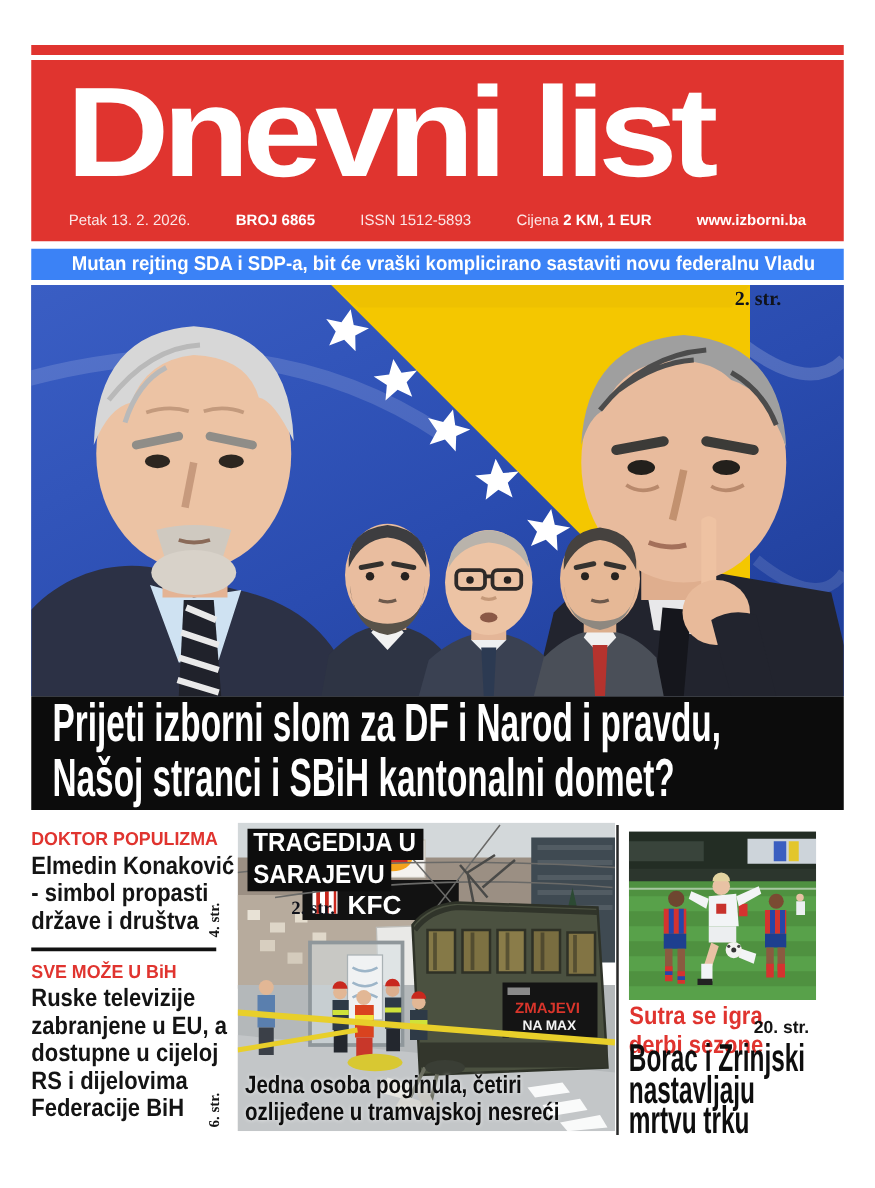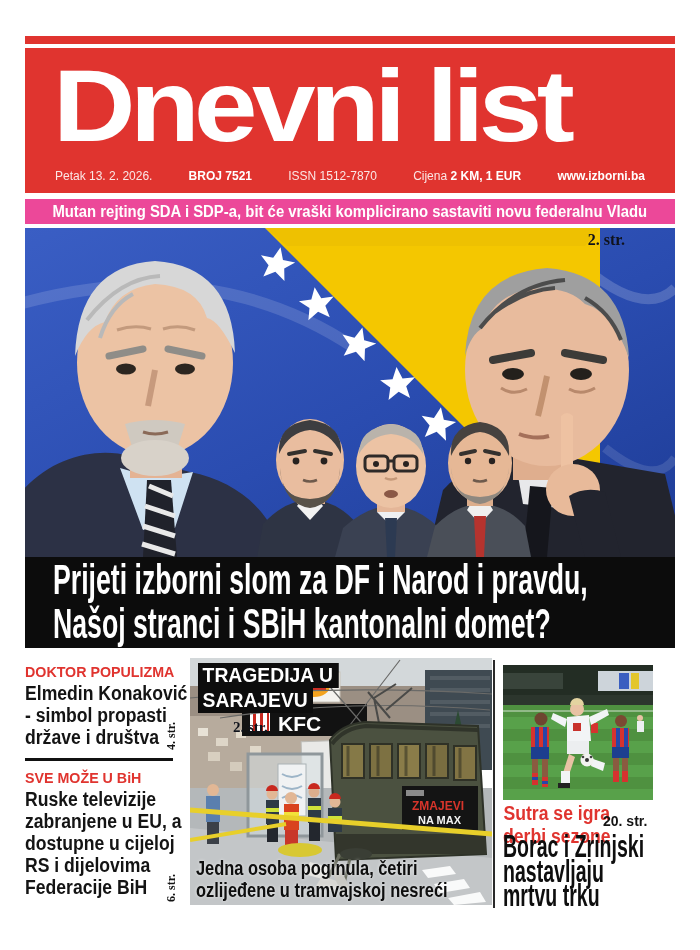--- a/index.html
+++ b/index.html
@@ -11,34 +11,34 @@
   .masthead{position:absolute;left:25px;top:48px;width:650px;height:145px;background:#e0342f;}
   .mast-title{position:absolute;left:28px;top:2px;color:#fff;font-weight:bold;
               font-size:102px;letter-spacing:-5px;white-space:nowrap;
               transform:scaleX(1.12);transform-origin:left top;line-height:112px;}
   .mast-info{position:absolute;left:30px;right:30px;bottom:10px;display:flex;
              justify-content:space-between;align-items:baseline;color:#fff;font-size:12px;}
   .mi-dim{color:rgba(255,255,255,.88);font-weight:normal;}
   .mi-bold{font-weight:bold;}
 
   
-  .ticker{position:absolute;left:25px;top:199px;width:650px;height:25px;background:#ec4899;
-          color:#fff;text-align:center;line-height:25px;overflow:hidden;}
+  .ticker{position:absolute;left:25px;top:199px;width:650px;height:25px;background:#3b82f6;
+          color:#fff;text-align:right;line-height:25px;overflow:hidden;}
   .ticker span{display:inline-block;font-weight:bold;font-size:16px;white-space:nowrap;
                transform:scaleX(.93);transform-origin:center;}
 
   
   .hero{position:absolute;left:25px;top:228px;width:650px;height:329px;overflow:hidden;background:#2a4cb0;}
   .hero svg{display:block;}
   .hero-pageref{position:absolute;top:3px;right:50px;font-family:"Liberation Serif",serif;
                 font-weight:bold;font-size:16px;color:#10131c;}
 
   
   .band{position:absolute;left:25px;top:557px;width:650px;height:91px;background:#0c0c0c;
-        color:#fff;padding-left:28px;box-sizing:border-box;}
+        color:#fff;padding-left:17px;box-sizing:border-box;}
   .band .hl{font-weight:bold;font-size:43px;line-height:44px;white-space:nowrap;
             transform:scaleX(.62);transform-origin:left center;display:block;}
 
   
   .bottom{position:absolute;left:25px;top:655px;width:650px;height:266px;}
 
   .kicker{position:absolute;color:#e0342f;font-weight:bold;font-size:15px;white-space:nowrap;
           transform:scaleX(.95);transform-origin:left center;}
   .tline{position:absolute;color:#141414;font-weight:bold;font-size:20px;line-height:22px;
          white-space:nowrap;transform:scaleX(.88);transform-origin:left center;}
@@ -74,22 +74,22 @@
 </head>
 <body>
 
 <div class="page">
 
   <div class="topline"></div>
   <header class="masthead">
     <div class="mast-title">Dnevni list</div>
     <div class="mast-info">
       <span class="mi-dim">Petak 13. 2. 2026.</span>
-      <span class="mi-bold">BROJ 7521</span>
-      <span class="mi-dim">ISSN 1512-7870</span>
+      <span class="mi-bold">BROJ 6865</span>
+      <span class="mi-dim">ISSN 1512-5893</span>
       <span><span class="mi-dim">Cijena</span>&nbsp;<span class="mi-bold">2 KM, 1 EUR</span></span>
       <span class="mi-bold">www.izborni.ba</span>
     </div>
   </header>
 
   <div class="ticker">
     <span>Mutan rejting SDA i SDP-a, bit će vraški komplicirano sastaviti novu federalnu Vladu</span>
   </div>
 
   <div class="hero">

